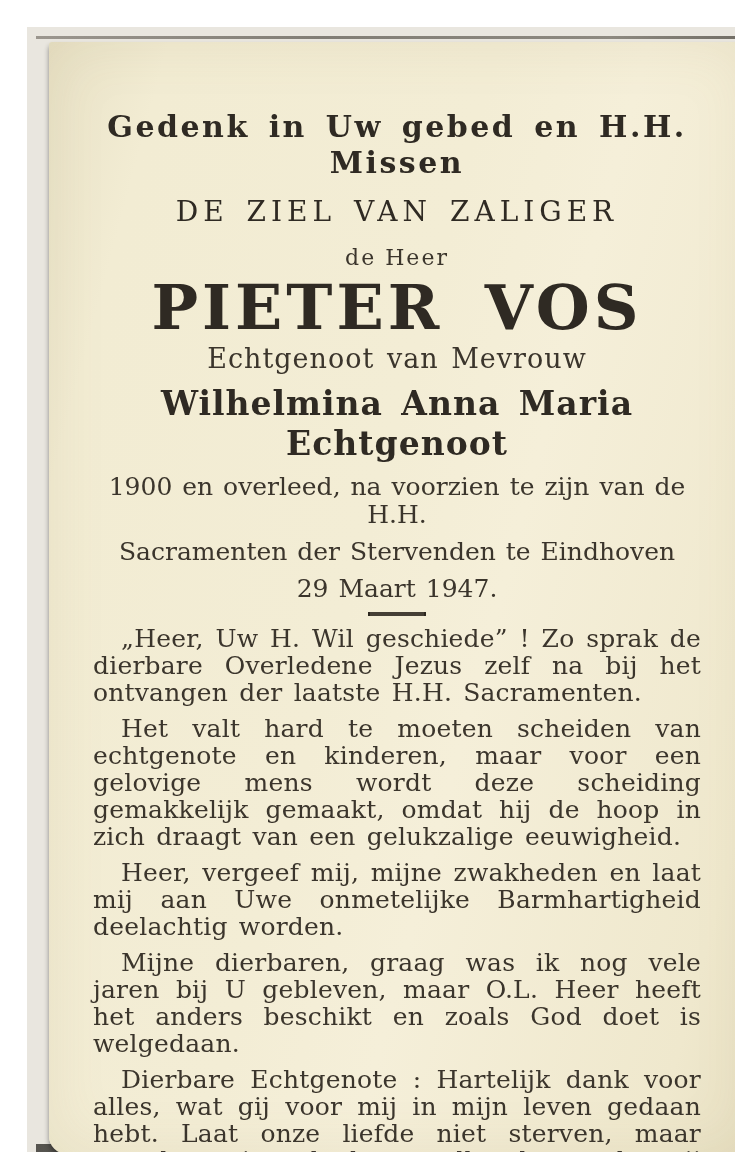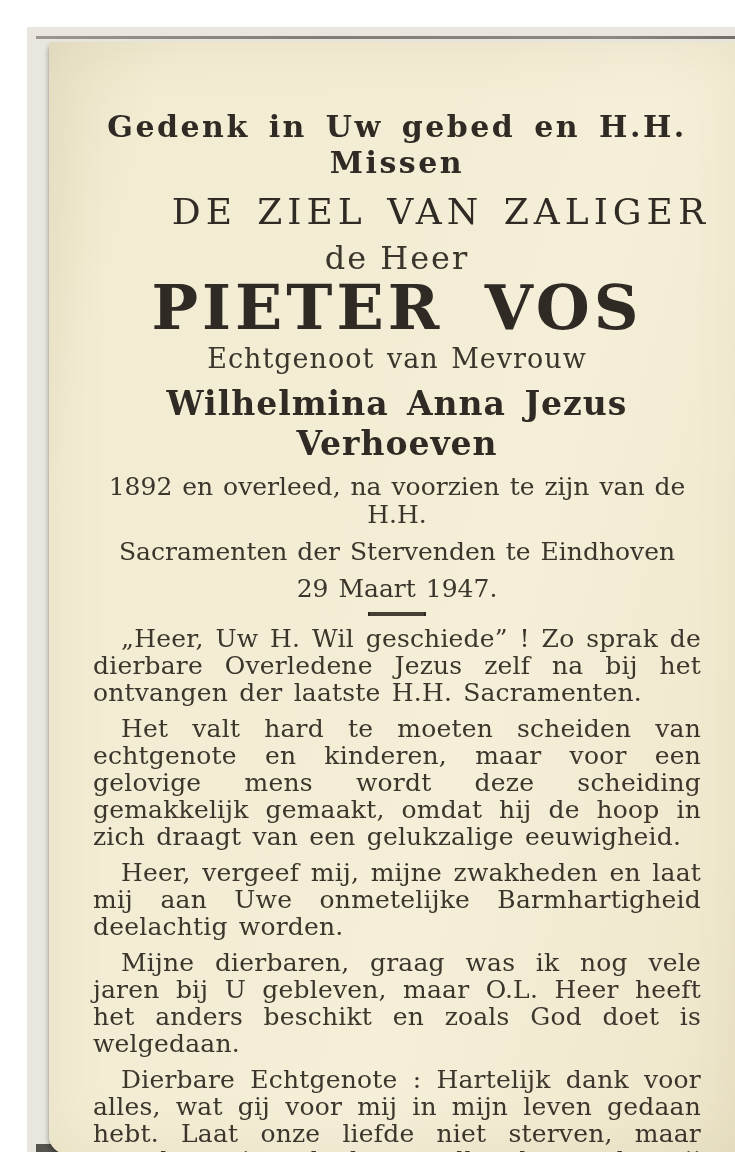--- a/index.html
+++ b/index.html
@@ -50,27 +50,27 @@
     color: var(--ink);
   }
 
   
   .h-invocation {
     text-align: center; color: var(--heading-ink);
     font-size: 30px; line-height: 36px;
     letter-spacing: 2.5px; word-spacing: 6px; font-weight: bold;
   }
   .h-soul {
-    text-align: right; color: var(--heading-ink);
-    font-size: 36px; line-height: 44px;
+    text-align: center; color: var(--heading-ink);
+    font-size: 28px; line-height: 44px;
     letter-spacing: 5px; word-spacing: 4px; font-weight: normal;
   }
   .h-honorific {
     text-align: center;
-    font-size: 32px; line-height: 30px; letter-spacing: 2px;
+    font-size: 22px; line-height: 30px; letter-spacing: 2px;
   }
   .h-name {
     text-align: center; color: var(--heading-ink);
     font-size: 62px; line-height: 52px;
     letter-spacing: 4px; word-spacing: 16px; font-weight: bold;
   }
   .h-spouse-intro {
     text-align: center;
     font-size: 27px; line-height: 32px; letter-spacing: 1px; word-spacing: 3px;
   }
@@ -118,24 +118,24 @@
     <div class="h-invocation">Gedenk in Uw gebed en H.H. Missen</div>
 
     <div class="h-soul">DE ZIEL VAN ZALIGER</div>
 
     <div class="h-honorific">de Heer</div>
 
     <div class="h-name">PIETER VOS</div>
 
     <div class="h-spouse-intro">Echtgenoot van Mevrouw</div>
 
-    <div class="h-spouse-name">Wilhelmina Anna Jezus Verhoeven</div>
+    <div class="h-spouse-name">Wilhelmina Anna Maria Echtgenoot</div>
 
     <div class="vitals">
-      <div class="vitals-line">1892 en overleed, na voorzien te zijn van de H.H.</div>
+      <div class="vitals-line">1900 en overleed, na voorzien te zijn van de H.H.</div>
       <div class="vitals-line">Sacramenten der Stervenden te Eindhoven</div>
       <div class="vitals-line">29 Maart 1947.</div>
     </div>
 
     <div class="section-divider"></div>
 
     <div class="prayer-text">
       <p>„Heer, Uw H. Wil geschiede” ! Zo sprak de dierbare Overledene Jezus zelf na bij het ontvangen der laatste H.H. Sacramenten.</p>
       <p>Het valt hard te moeten scheiden van echtgenote en kinderen, maar voor een gelovige mens wordt deze scheiding gemakkelijk gemaakt, omdat hij de hoop in zich draagt van een gelukzalige eeuwigheid.</p>
       <p>Heer, vergeef mij, mijne zwakheden en laat mij aan Uwe onmetelijke Barmhartigheid deelachtig worden.</p>

